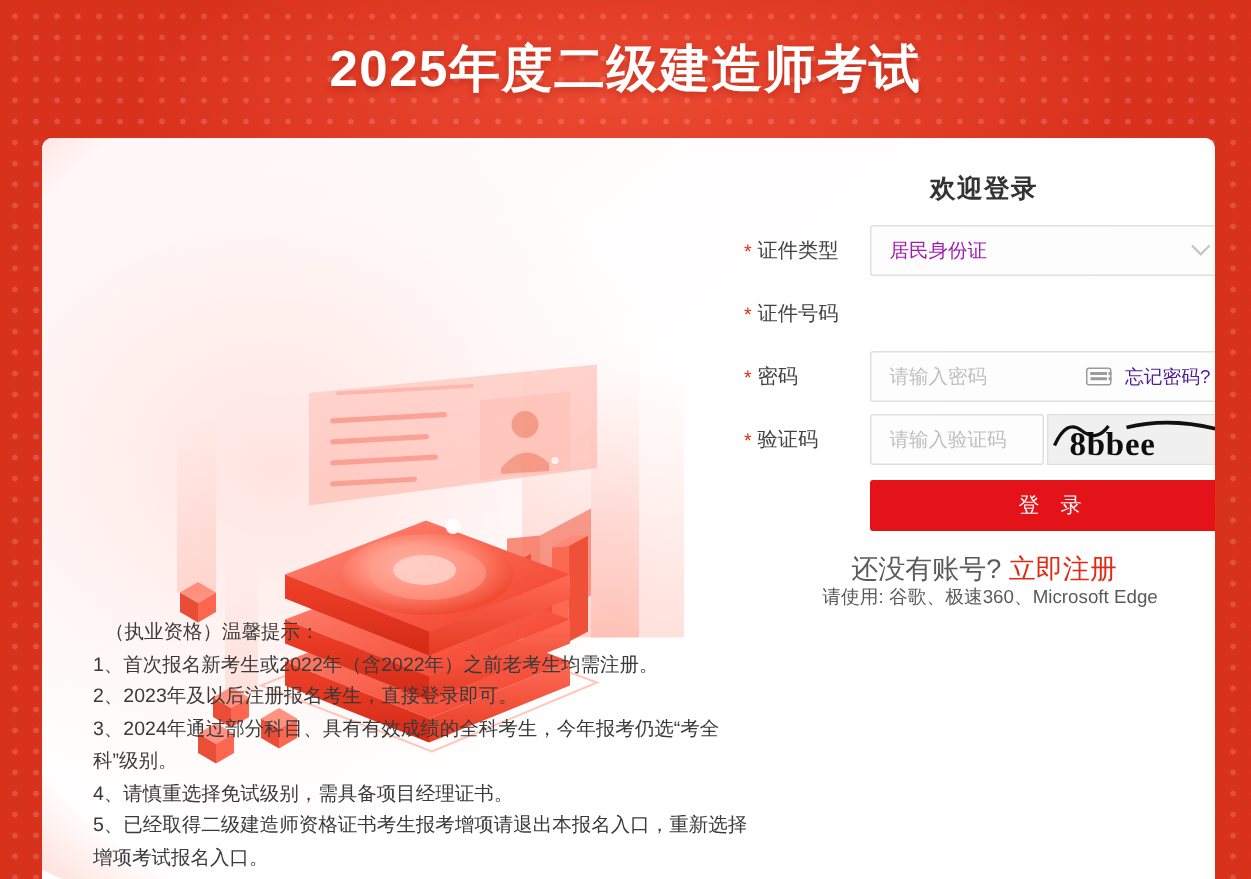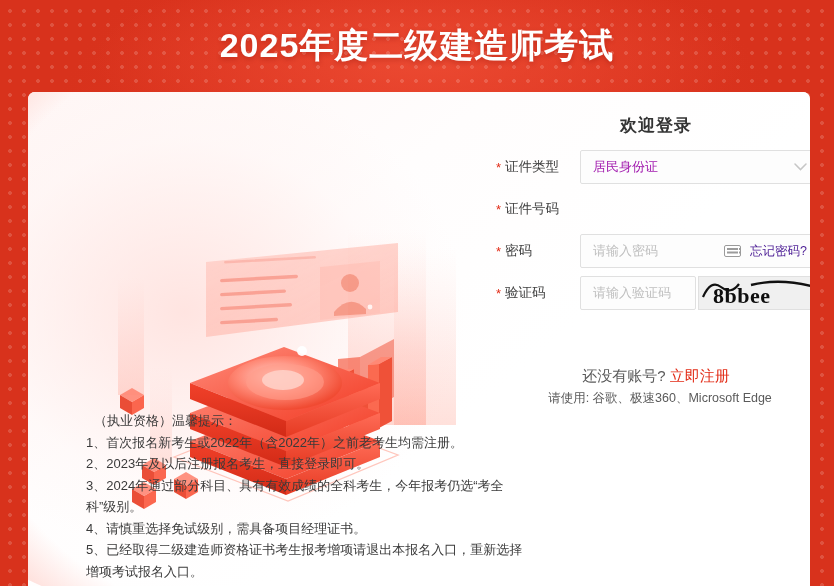--- a/index.html
+++ b/index.html
@@ -159,34 +159,33 @@
     background: #e4131a;
     color: #fff; font-size: 14px; letter-spacing: 5px;
     border: none; border-radius: 2px; cursor: pointer;
     font-family: inherit;
     display: flex; align-items: center; justify-content: center;
     padding-left: 5px;
   }
 
   .reg-line {
     position: absolute; left: 0; width: 332px; text-align: center;
-    font-size: 15px; color: #5a5a5a;
+    font-size: 18px; color: #5a5a5a;
   }
   .reg-line a { color: #e22b16; text-decoration: none; cursor: pointer; }
 
   .browser-line {
     position: absolute; left: 0; width: 340px; text-align: center;
     font-size: 12.5px; color: #5a5a5a; white-space: nowrap;
   }
 
   
   .notices {
     position: absolute; left: 62px; top: 412px; width: 470px;
     z-index: 6;
-    margin-left: 24px;
   }
   .notice {
     font-size: 13px; color: #3a3a3a; line-height: 21.5px;
     white-space: pre-wrap;
   }
   .notice.first { text-indent: 8px; }
 </style>
 </head>
 <body>
 
@@ -371,20 +370,21 @@
         <div class="captcha-img">
           <svg width="122" height="34" viewBox="0 0 122 34">
             <rect width="122" height="34" fill="#f0f0f0"></rect>
             <path d="M4 20 Q12 2 22 10 T40 7" stroke="#111" stroke-width="2.2" fill="none"></path>
             <path d="M52 8 Q80 1 112 9" stroke="#111" stroke-width="2.4" fill="none"></path>
             <text x="14" y="26" font-family="'Liberation Serif', serif" font-size="22" font-weight="bold" fill="#0e0e0e" letter-spacing="0.5">8bbee</text>
           </svg>
         </div>
       </div>
 
+      <button class="login-btn" style="top:228px;">登 录</button>
 
       <div class="reg-line" style="top:275px;">
         <span>还没有账号?</span>
         <a>立即注册</a>
       </div>
 
       <div class="browser-line" style="top:298px;">请使用: 谷歌、极速360、Microsoft Edge</div>
     </div>
 
     <div class="notices" style="top:318px; left:34px;">

